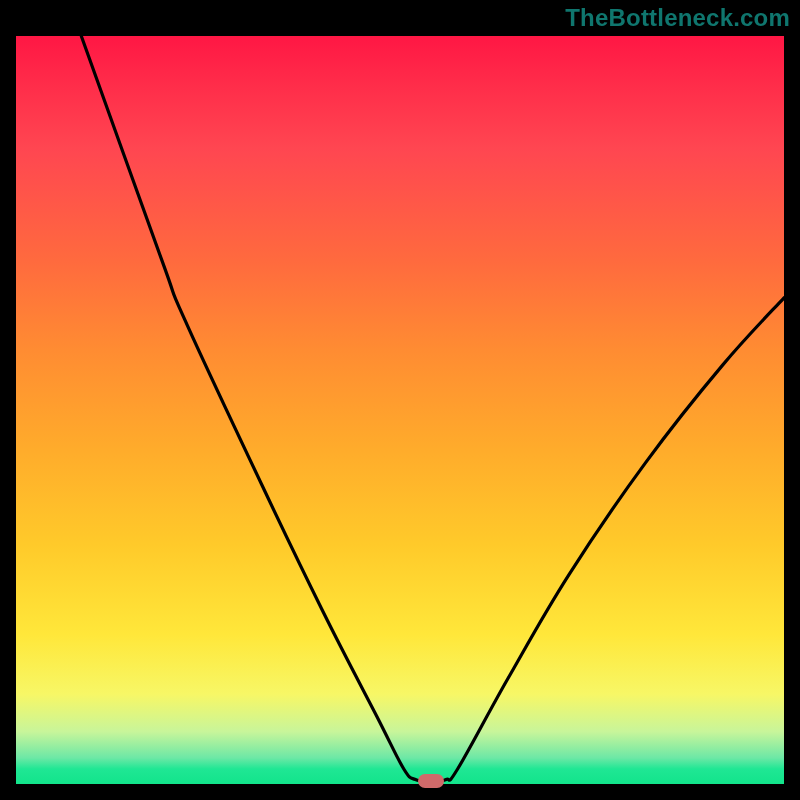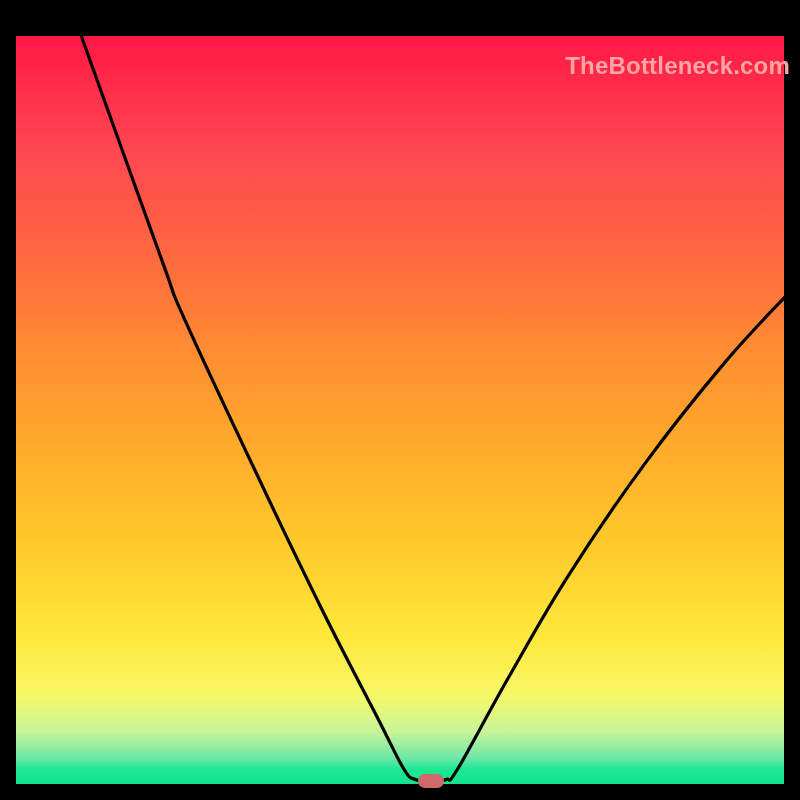--- a/index.html
+++ b/index.html
@@ -68,23 +68,22 @@
     background: #d06a6a;
     border-radius: 9px;
   }
   .watermark {
     position: absolute;
     top: 4px;
     right: 10px;
     font-family: Arial, Helvetica, sans-serif;
     font-size: 24px;
     font-weight: 600;
-    color: #fca5a5;
+    color: #0f766e;
     letter-spacing: 0.2px;
-    margin-top: 48px;
   }
 </style>
 </head>
 <body>
 
 <div class="frame">
   <div class="plot-area">
     <div class="gradient"></div>
     <svg class="curve" viewBox="0 0 768 748" preserveAspectRatio="none">
       <path id="curve-path" d="M 65.3 0.0 C 79.8 40.4, 127.3 173.2, 145.9 224.4 C 164.6 275.6, 151.0 243.8, 169.0 284.2 C 186.9 324.6, 220.9 396.3, 245.8 448.8 C 270.6 501.3, 286.5 534.2, 307.2 576.0 C 327.9 617.7, 346.4 652.4, 361.0 680.7 C 375.5 709.0, 380.9 721.7, 387.8 733.0 C 394.8 744.3, 394.5 741.4, 399.4 743.5 C 404.2 745.7, 409.2 745.0, 414.7 745.0 C 420.2 745.0, 425.2 745.7, 430.1 743.5 C 434.9 741.4, 430.5 751.1, 441.6 733.0 C 452.7 715.0, 471.5 678.3, 491.5 643.3 C 511.6 608.3, 528.1 577.6, 553.0 538.6 C 577.8 499.5, 602.1 464.1, 629.8 426.4 C 657.4 388.7, 681.7 358.7, 706.6 329.1 C 731.4 299.5, 756.9 273.9, 768.0 261.8"></path>

